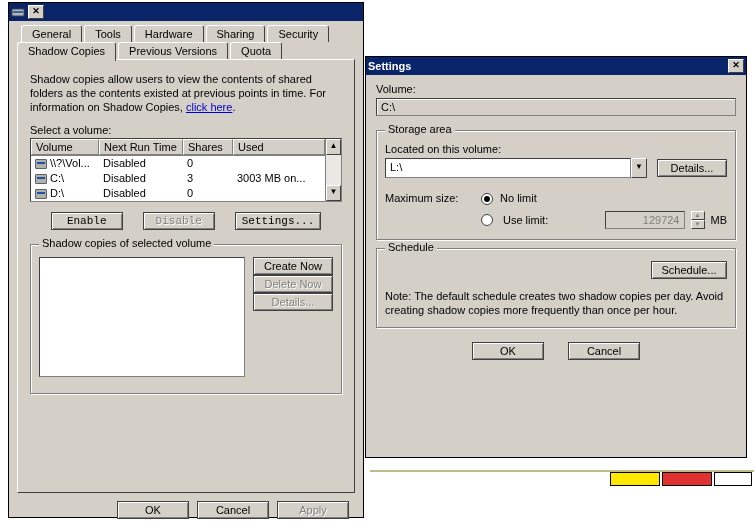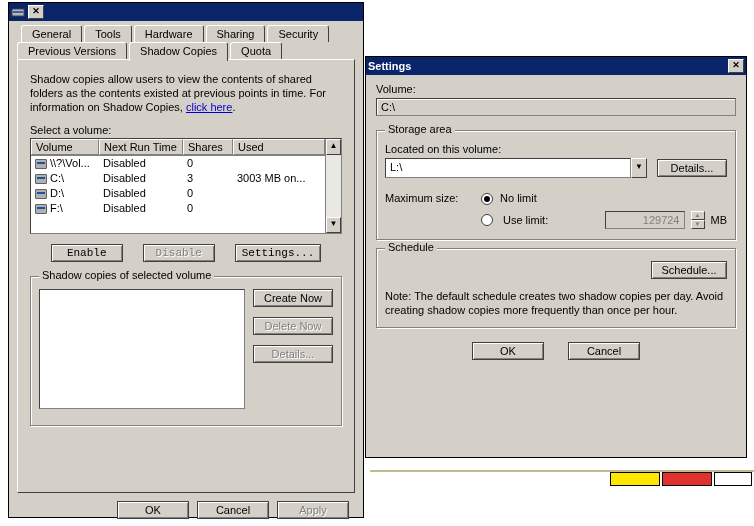--- a/index.html
+++ b/index.html
@@ -69,21 +69,21 @@
     background:#d4d0c8;
   }
 
   .desc { margin-bottom: 10px; line-height: 14px; }
   .desc a { color: #0000cc; text-decoration: underline; cursor:pointer; }
 
   .listview {
     border: 1px solid #808080;
     border-top-color:#404040; border-left-color:#404040;
     background: #fff;
-    height: 96px;
+    height: 64px;
     position: relative;
     display:flex;
   }
   .lv-main { flex:1; overflow:hidden; }
   .lv-head { display:flex; background:#d4d0c8; border-bottom:1px solid #808080; height:17px;}
   .lv-col {
     border: 1px solid #fff;
     border-right-color:#808080; border-bottom-color:#808080;
     padding: 1px 4px; font-size:11px;
   }
@@ -182,22 +182,22 @@
 
     <div style="display:flex; margin-left:4px;">
       <div class="tab inactive">General</div>
       <div class="tab inactive">Tools</div>
       <div class="tab inactive">Hardware</div>
       <div class="tab inactive">Sharing</div>
       <div class="tab inactive">Security</div>
     </div>
 
     <div style="display:flex;">
+      <div class="tab active">Shadow Copies</div>
       <div class="tab inactive">Previous Versions</div>
-      <div class="tab active">Shadow Copies</div>
       <div class="tab inactive">Quota</div>
     </div>
 
     <div class="tabpage" style="height:434px;">
       <div class="desc">
         <span>Shadow copies allow users to view the contents of shared folders as the contents existed at previous points in time. For information on Shadow Copies, </span><a>click here</a>.
       </div>
 
       <div style="margin-bottom:2px;">Select a volume:</div>
 
@@ -244,21 +244,21 @@
       <div class="btnrow" style="justify-content:center; margin-top:10px;font-family:Liberation Mono, monospace;">
         <div class="btn">Enable</div>
         <div class="btn disabled">Disable</div>
         <div class="btn">Settings...</div>
       </div>
 
       <div class="groupbox" style="height:150px;">
         <div class="gb-title">Shadow copies of selected volume</div>
         <div style="display:flex; gap:8px; height:100%;">
           <div class="white-box" style="flex:1; height:120px;"></div>
-          <div style="display:flex; flex-direction:column; gap:10px; width:80px;">
+          <div style="display:flex; flex-direction:column; width:80px;">
             <div class="btn" style="min-width:76px">Create Now</div>
             <div class="btn disabled" style="min-width:76px">Delete Now</div>
             <div class="btn disabled" style="min-width:76px">Details...</div>
           </div>
         </div>
       </div>
     </div>
   </div>
 
   <div class="footer">

